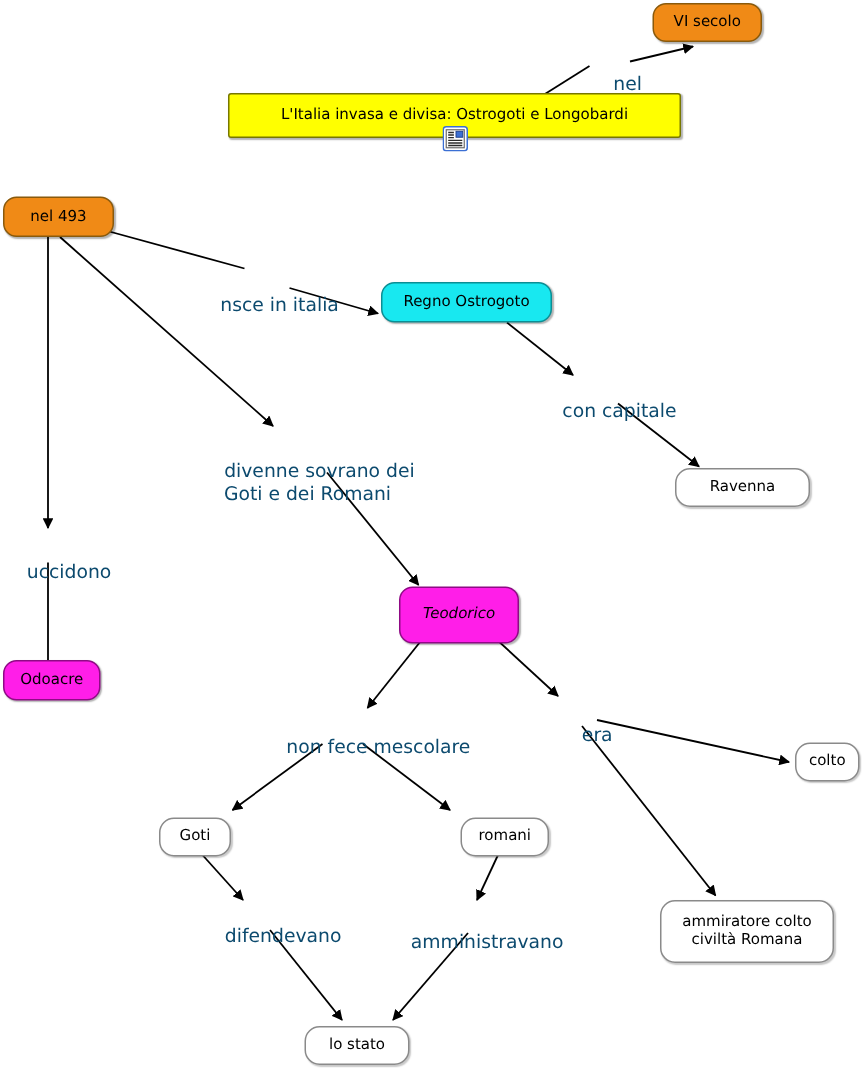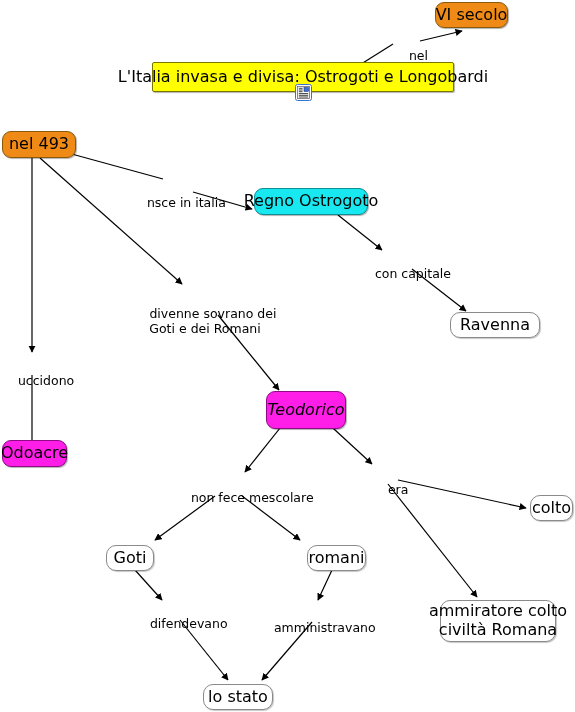--- a/index.html
+++ b/index.html
@@ -33,21 +33,21 @@
     text-align: center;
     line-height: 1.18;
     white-space: pre;
     color: #000000;
     z-index: 5;
   }
   
   .concept {
     border-radius: 9px;
     border: 1px solid #555555;
-    font-size: 16px;
+    font-size: 10px;
     padding: 3px 9px;
     box-shadow: 1px 1px 1px rgba(0,0,0,0.30);
   }
   .concept.orange {
     background: #F08A16;
     border-color: #8a5a0c;
   }
   .concept.yellow {
     background: #FFFF00;
     border-color: #777700;
@@ -65,21 +65,21 @@
     background: #ffffff;
     border: 1px solid #8a8a8a;
     border-radius: 10px;
     box-shadow: 1px 1px 1px rgba(0,0,0,0.22);
   }
   
   .link-label {
     position: absolute;
     box-sizing: border-box;
     font-size: 12.5px;
-    color: #000000;
+    color: #0c4a6e;
     text-align: center;
     line-height: 1.2;
     white-space: pre;
     background: transparent;
     z-index: 6;
   }
   
   .res-icon {
     position: absolute;
     width: 17px;

